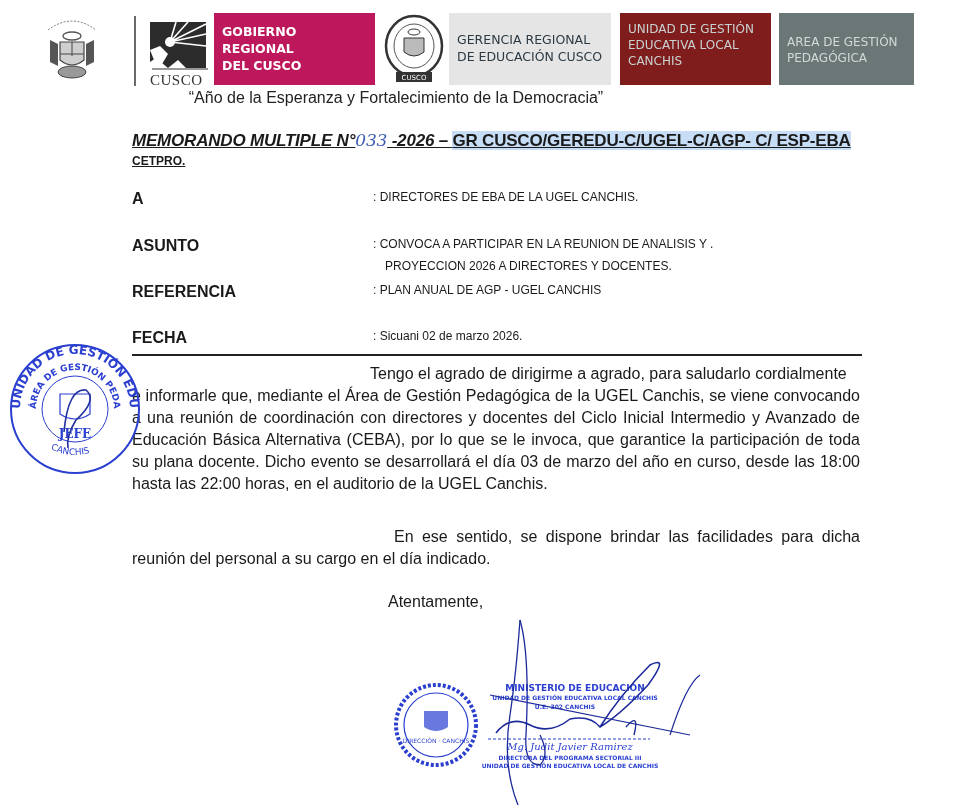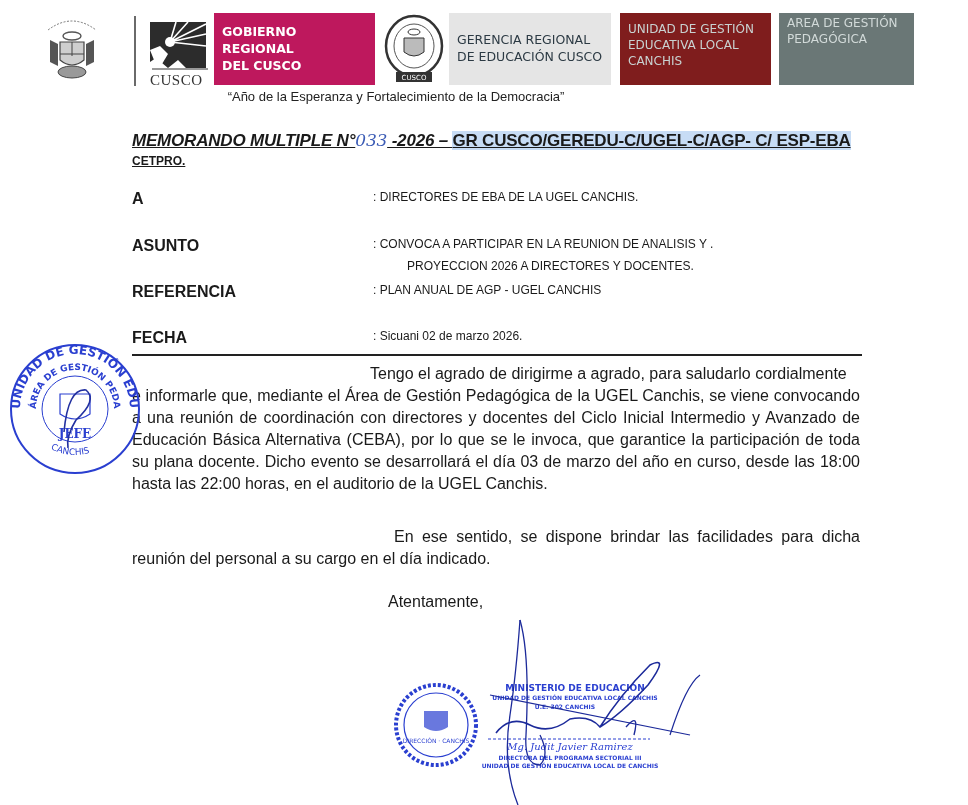--- a/index.html
+++ b/index.html
@@ -10,23 +10,23 @@
   
   .shield { left:42px; top:14px; width:60px; height:72px; }
   .vbar { left:134px; top:16px; width:2px; height:70px; background:#6a6a6a; }
   .cusco-logo { left:148px; top:12px; width:62px; height:76px; }
   .cusco-word { left:150px; top:72px; font-family:"Liberation Serif", serif; font-size:15px; letter-spacing:0.5px; color:#333; }
   .tiny-line { left:152px; top:68px; width:56px; height:2px; background:#999; }
   .box { font-family:"DejaVu Sans", sans-serif; font-size:12.5px; line-height:17px; padding:10px 8px; box-sizing:border-box; }
   .box1 { left:214px; top:13px; width:161px; height:72px; background:#be185d; color:#ffffff; font-weight:bold; padding-top:10px; }
   .box2 { left:449px; top:13px; width:162px; height:72px; background:#e5e5e5; color:#2c3a44; padding-top:18px; }
   .box3 { left:620px; top:13px; width:151px; height:72px; background:#7f1d1d; color:#c9d2d1; font-size:12px; line-height:16px; padding-top:8px; }
-  .box4 { left:779px; top:13px; width:135px; height:72px; background:#6a7776; color:#d2dad9; font-size:12px; line-height:16px; padding-top:2px; }
+  .box4 { left:779px; top:13px; width:135px; height:72px; background:#6a7776; color:#d2dad9; font-size:12px; line-height:16px; padding-top:21px; }
   .seal { left:382px; top:14px; width:64px; height:72px; }
-  .motto { left:0; width:792px; top:89px; text-align:center; font-size:13px; color:#222; }
+  .motto { left:0; width:792px; top:89px; text-align:center; font-size:16px; color:#222; }
 
   
   .title1 { left:132px; top:130px; font-size:17px; font-weight:bold; letter-spacing:-0.2px; }
   .title1 .ul { text-decoration:underline;font-style:italic; }
   .title1 .hl { background:#c7dcf5; text-decoration:underline; }
   .title1 .num { font-family:"DejaVu Serif", serif; font-style:italic; font-weight:normal; color:#3b5bb5; font-size:17px; }
   .title2 { left:132px; top:154px; font-size:12px; font-weight:bold; text-decoration:underline; }
 
   
   .flabel { left:132px; font-size:16px; font-weight:bold; }
@@ -94,21 +94,21 @@
 <div class="abs title1">
   <span class="ul">MEMORANDO MULTIPLE N°</span><span class="num">033</span><span class="ul"> -2026 – </span><span class="hl">GR CUSCO/GEREDU-C/UGEL-C/AGP- C/ ESP-EBA</span>
 </div>
 <div class="abs title2">CETPRO.</div>
 
 <div class="abs flabel" style="top:190px">A</div>
 <div class="abs fval" style="top:190px">: DIRECTORES DE EBA DE LA UGEL CANCHIS.</div>
 
 <div class="abs flabel" style="top:237px">ASUNTO</div>
 <div class="abs fval" style="top:237px">: CONVOCA A PARTICIPAR EN LA REUNION DE ANALISIS Y  .</div>
-<div class="abs fval" style="top:259px; left:407px">PROYECCION 2026 A DIRECTORES Y DOCENTES.</div>
+<div class="abs fval" style="top:259px; left:385px">PROYECCION 2026 A DIRECTORES Y DOCENTES.</div>
 
 <div class="abs flabel" style="top:283px">REFERENCIA</div>
 <div class="abs fval" style="top:283px">: PLAN ANUAL DE AGP - UGEL CANCHIS</div>
 
 <div class="abs flabel" style="top:329px">FECHA</div>
 <div class="abs fval" style="top:329px">: Sicuani 02 de marzo 2026.</div>
 
 <div class="abs rule"></div>
 
 <div class="abs para" style="top:363px">

